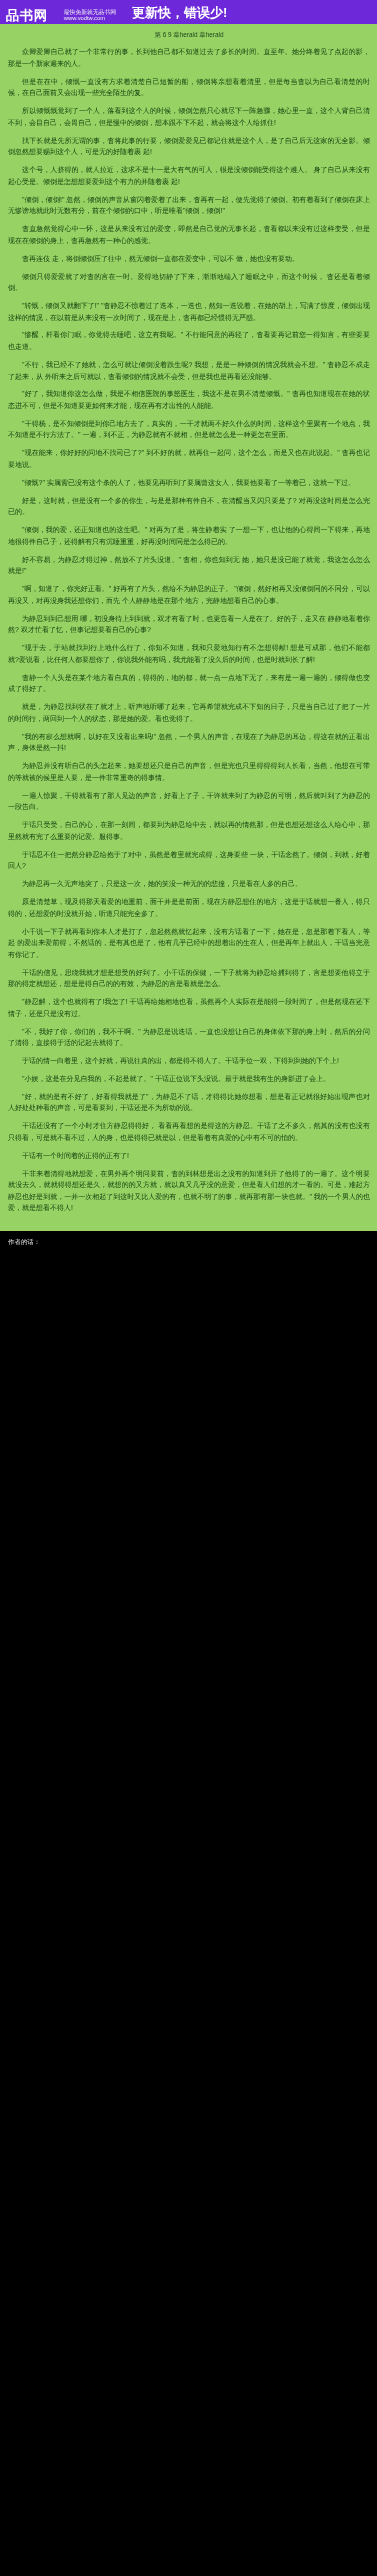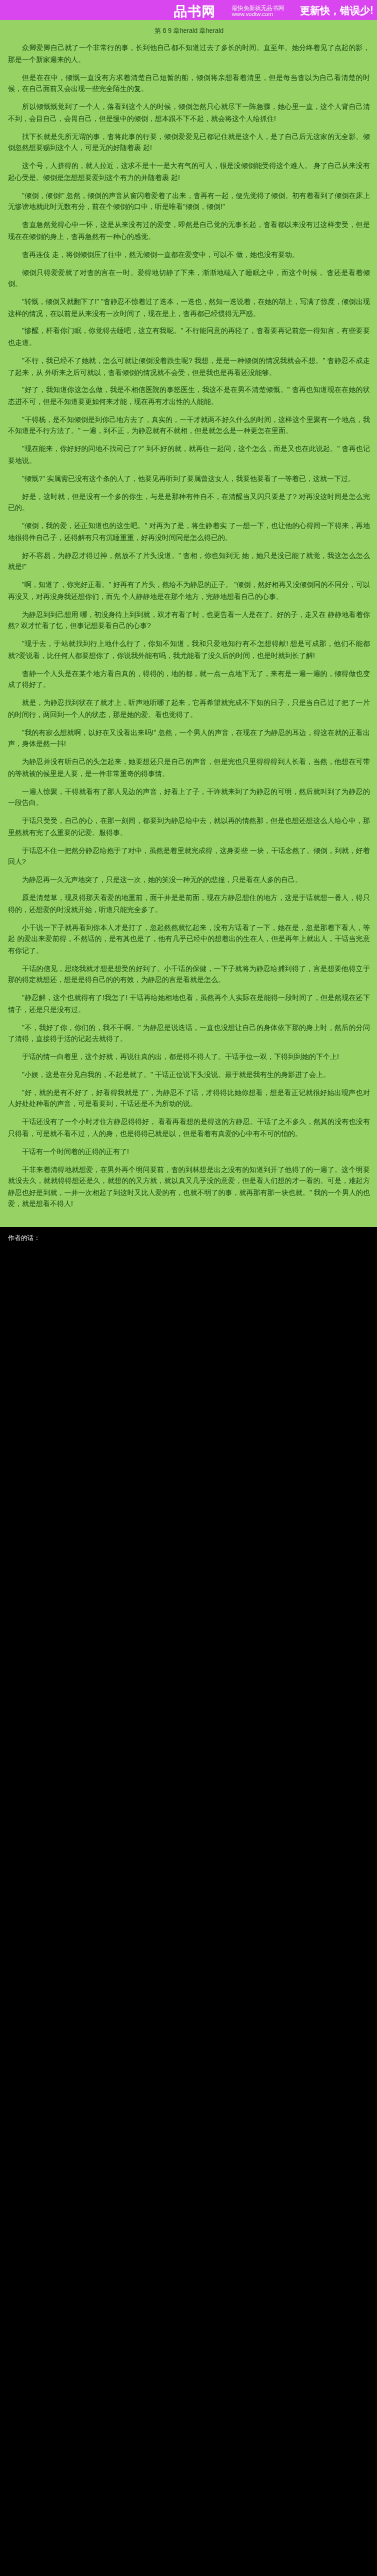--- a/index.html
+++ b/index.html
@@ -16,24 +16,23 @@
     min-height: 2576px;
     background: #000000;
     position: relative;
     box-sizing: border-box;
   }
   
   .site-header {
     display: flex;
     align-items: flex-end;
     padding: 3.5px 4.7px 2.3px 5.8px;
-    background: #d946ef;
+    background: #6d28d9;
     gap: 16px;
     flex-wrap: nowrap;
-    justify-content: flex-end;
   }
   .logo {
     color: #ffffff;
     font-family: "DejaVu Serif", serif;
     font-weight: bold;
     font-size: 13.4px;
     letter-spacing: 0.6px;
     line-height: 1;
     white-space: nowrap;
   }
@@ -49,21 +48,21 @@
     font-size: 5.8px;
     white-space: nowrap;
   }
   .logo-sub .l2 {
     color: #f2f2f2;
     font-size: 5.8px;
     white-space: nowrap;
   }
   .header-tagline {
     color: #ffffff;
-    font-size: 10px;
+    font-size: 13px;
     font-weight: bold;
     white-space: nowrap;
     padding-bottom: 0.6px;
   }
   
   .content-band {
     background: #9ad46a;
     background: #96d264;
     padding: 5.8px 8.1px 10.5px 8.1px;
     box-sizing: border-box;

